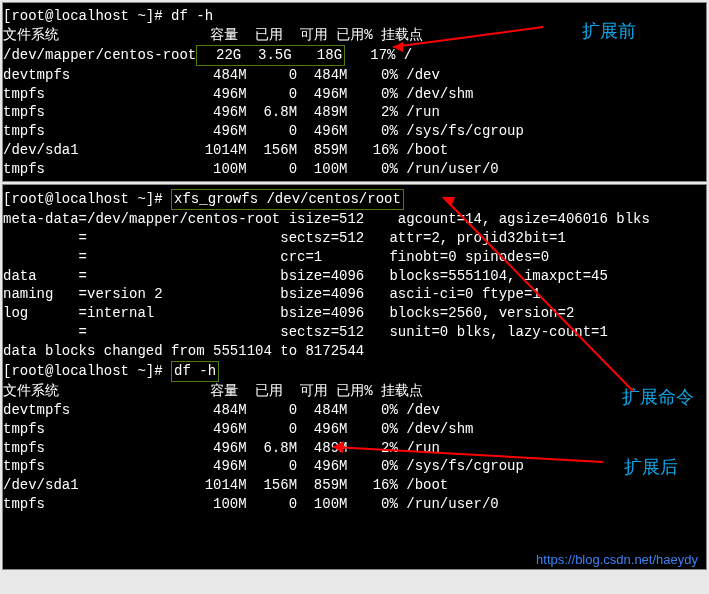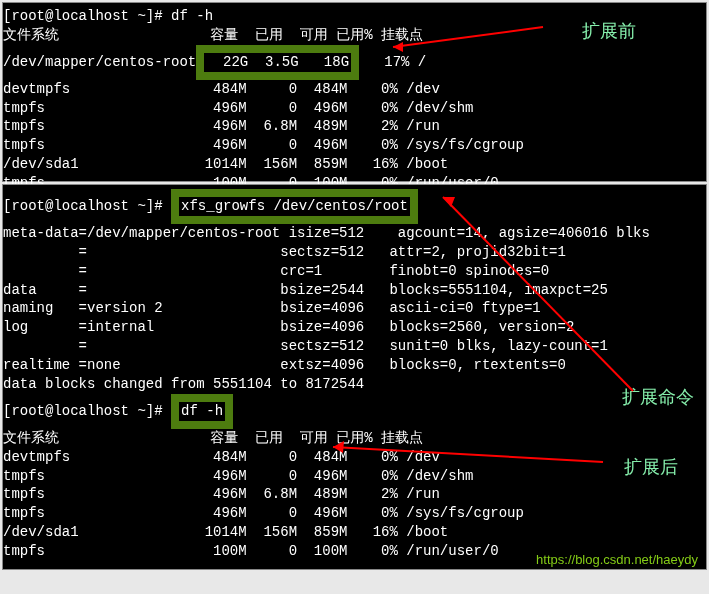--- a/index.html
+++ b/index.html
@@ -1,22 +1,22 @@
 <!DOCTYPE html>
 <html><head>
 <meta charset="utf-8">
 <style>
 * { margin: 0; padding: 0; box-sizing: border-box; }
 body { background: #e8e8e8; font-family: "Consolas", "Courier New", monospace; font-size: 14px; padding: 2px; }
 .terminal { background: #000; color: #fff; padding: 4px 0; position: relative; border: 1px solid #888; margin-bottom: 2px; }
 .line { white-space: pre; line-height: 1.35; }
-.box-red { border: 8px solid #4d7c0f; display: inline-block; padding: 0 2px; }
-.annotation { position: absolute; color: #86efac; font-family: "SimSun", serif; font-size: 18px; pointer-events: none; }
+.box-red { border: 1px solid #4d7c0f; display: inline-block; padding: 0 2px; }
+.annotation { position: absolute; color: #0ea5e9; font-family: "SimSun", serif; font-size: 18px; pointer-events: none; }
 .arrow { position: absolute; pointer-events: none; }
-.watermark { position: absolute; right: 8px; bottom: 2px; color: #84cc16; font-size: 13px; font-family: sans-serif; }
+.watermark { position: absolute; right: 8px; bottom: 2px; color: #3b82f6; font-size: 13px; font-family: sans-serif; }
 svg { overflow: visible; }
 </style>
 </head>
 <body>
 
 <div class="terminal" style="height:180px;">
   <div class="line"><span>[root@localhost ~]# </span><span>df -h</span></div>
   <div class="line"><span>文件系统</span>                  <span>容量</span>  <span>已用</span>  <span>可用</span> <span>已用%</span> <span>挂载点</span></div>
   <div id="t1rows">
       <div class="line">/dev/mapper/centos-root<span class="box-red">  22G  3.5G   18G</span>   17% /</div>
@@ -33,25 +33,24 @@
     <polygon points="0,10 10,5 10,15" fill="#f00"></polygon>
   </svg>
 </div>
 
 <div class="terminal" style="height:386px;">
   <div class="line"><span>[root@localhost ~]# </span><span class="box-red"><span>xfs_growfs /dev/centos/root</span></span></div>
   <div id="t2xfs">
       <div class="line">meta-data=/dev/mapper/centos-root isize=512    agcount=14, agsize=406016 blks</div>
       <div class="line">         =                       sectsz=512   attr=2, projid32bit=1</div>
       <div class="line">         =                       crc=1        finobt=0 spinodes=0</div>
-      <div class="line">data     =                       bsize=2544   blocks=5551104, imaxpct=25</div>
+      <div class="line">data     =                       bsize=4096   blocks=5551104, imaxpct=45</div>
       <div class="line">naming   =version 2              bsize=4096   ascii-ci=0 ftype=1</div>
       <div class="line">log      =internal               bsize=4096   blocks=2560, version=2</div>
       <div class="line">         =                       sectsz=512   sunit=0 blks, lazy-count=1</div>
-      <div class="line">realtime =none                   extsz=4096   blocks=0, rtextents=0</div>
       <div class="line">data blocks changed from 5551104 to 8172544</div>
     </div>
   <div class="line"><span>[root@localhost ~]# </span><span class="box-red"><span>df -h</span></span></div>
   <div class="line"><span>文件系统</span>                  <span>容量</span>  <span>已用</span>  <span>可用</span> <span>已用%</span> <span>挂载点</span></div>
   <div id="t2rows">
       <div class="line">devtmpfs                 484M     0  484M    0% /dev</div>
       <div class="line">tmpfs                    496M     0  496M    0% /dev/shm</div>
       <div class="line">tmpfs                    496M  6.8M  489M    2% /run</div>
       <div class="line">tmpfs                    496M     0  496M    0% /sys/fs/cgroup</div>
       <div class="line">/dev/sda1               1014M  156M  859M   16% /boot</div>

